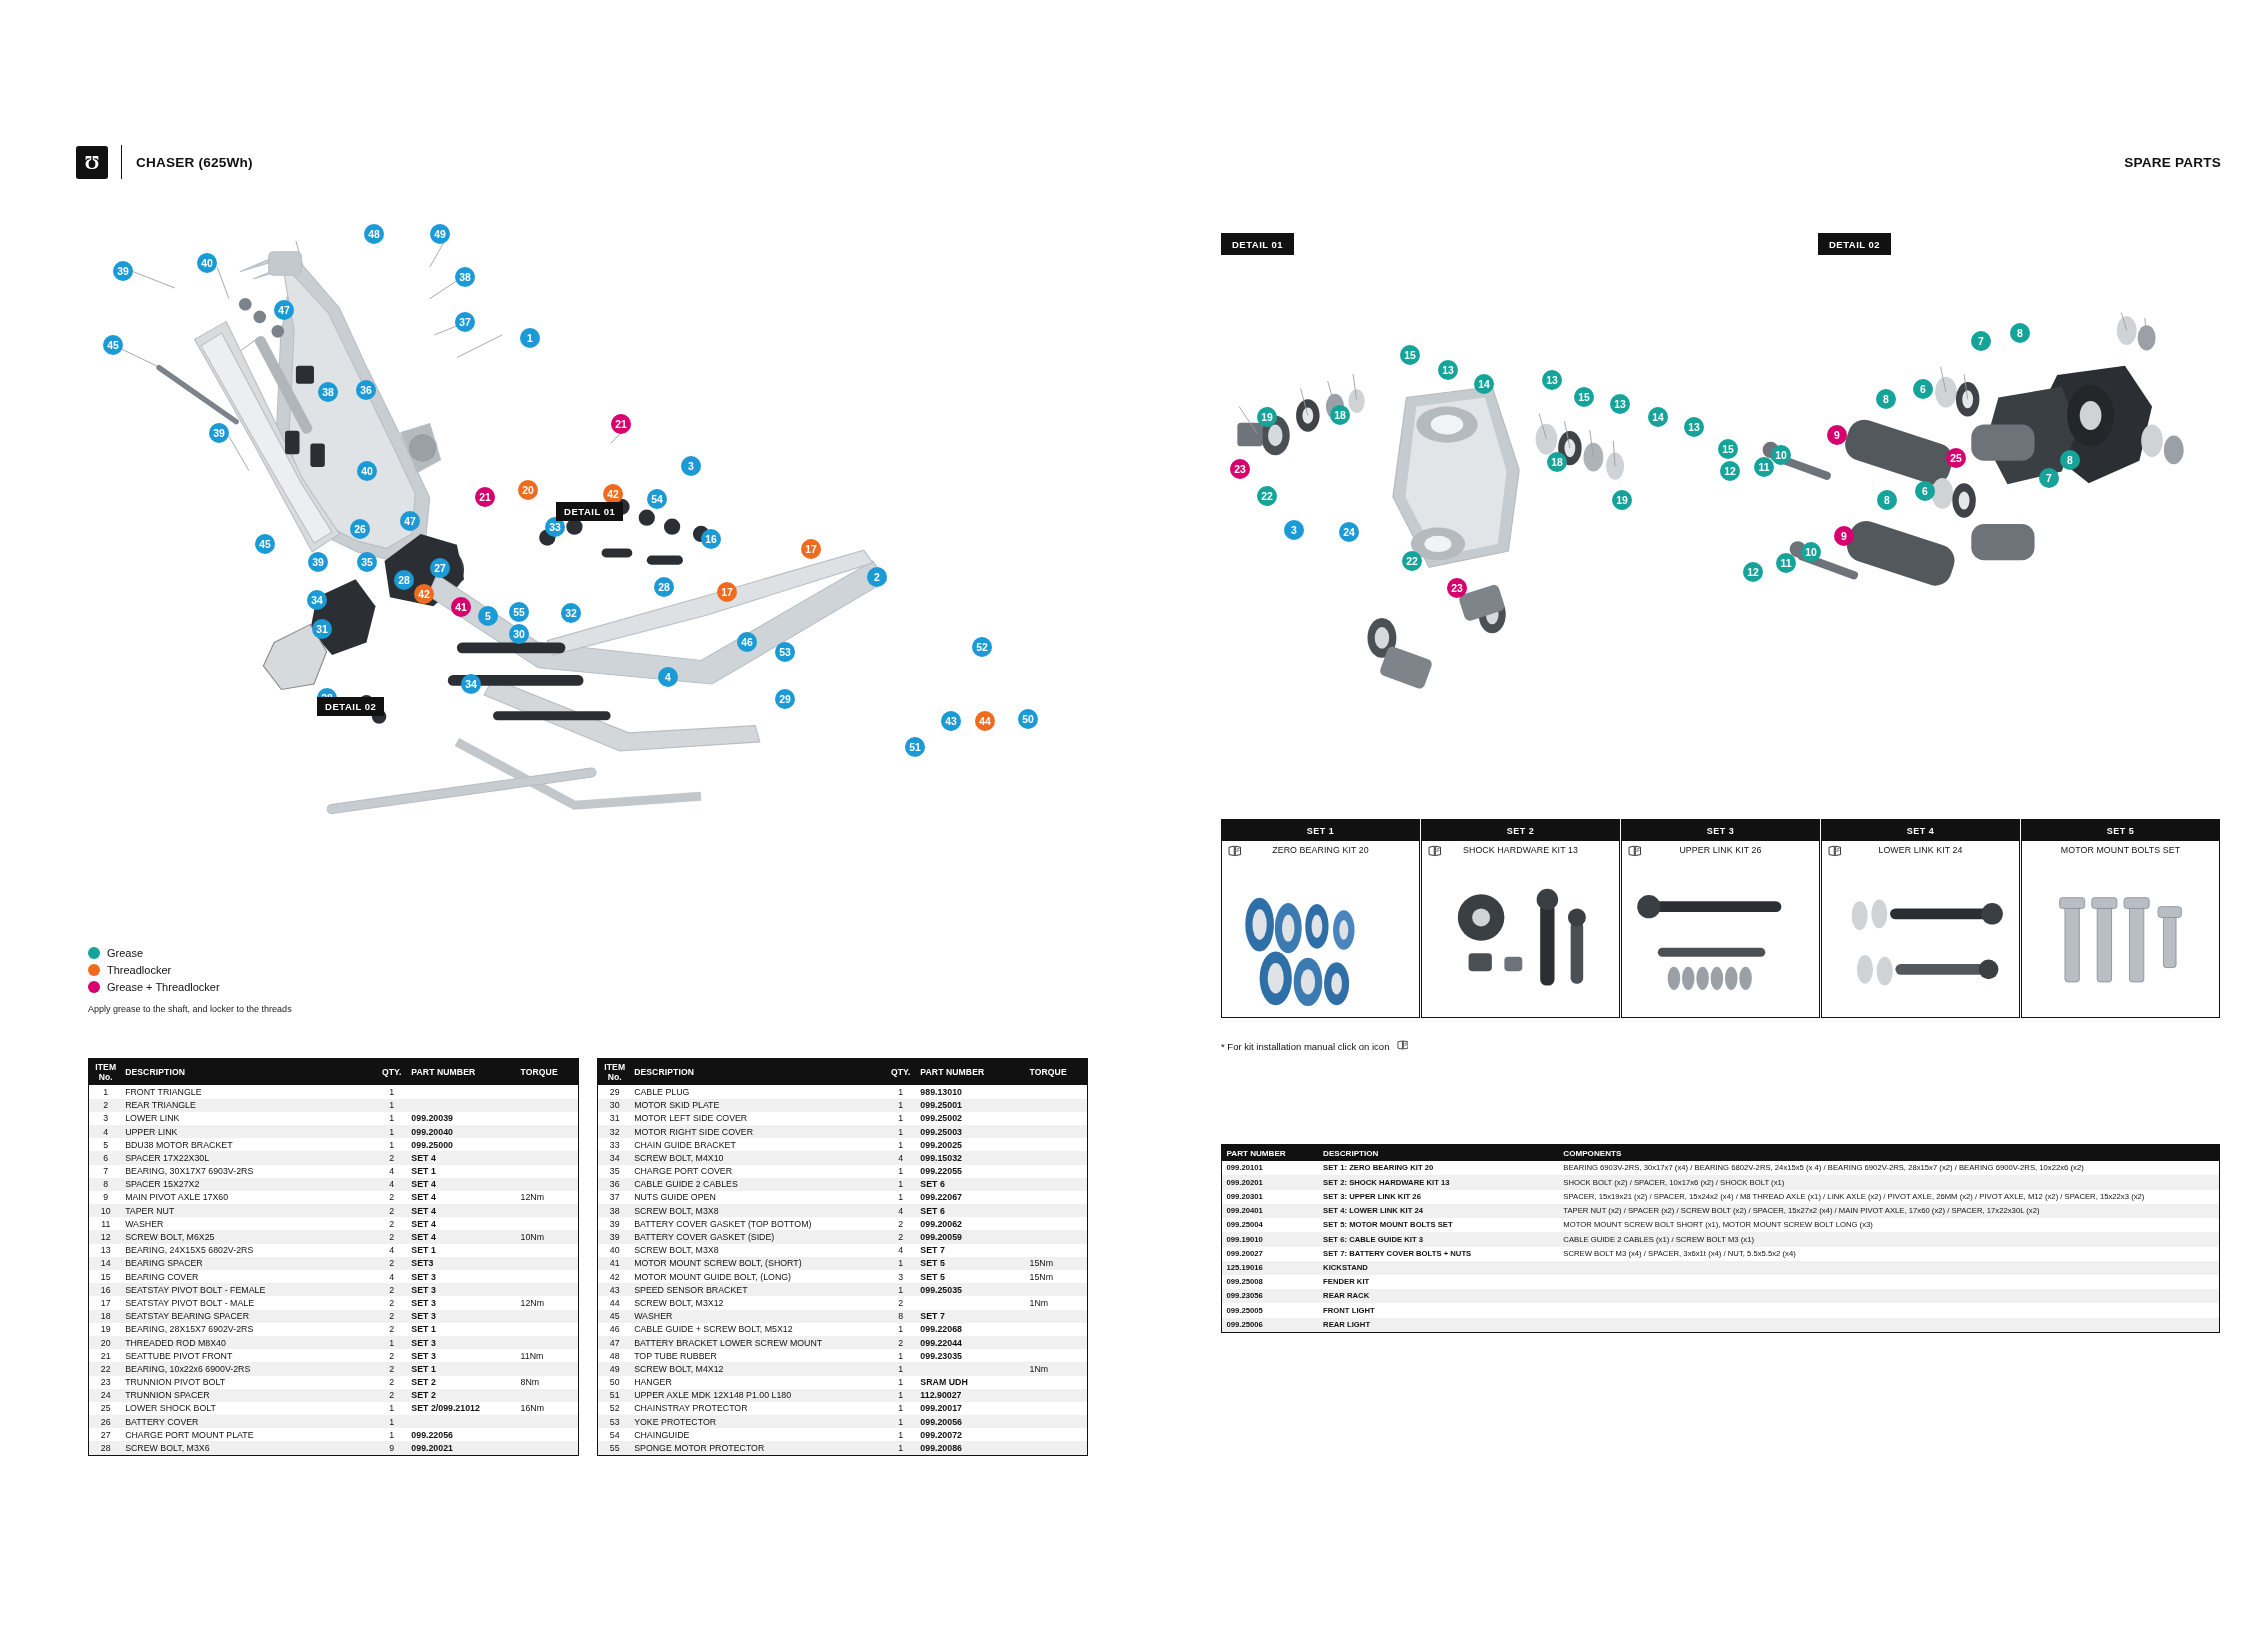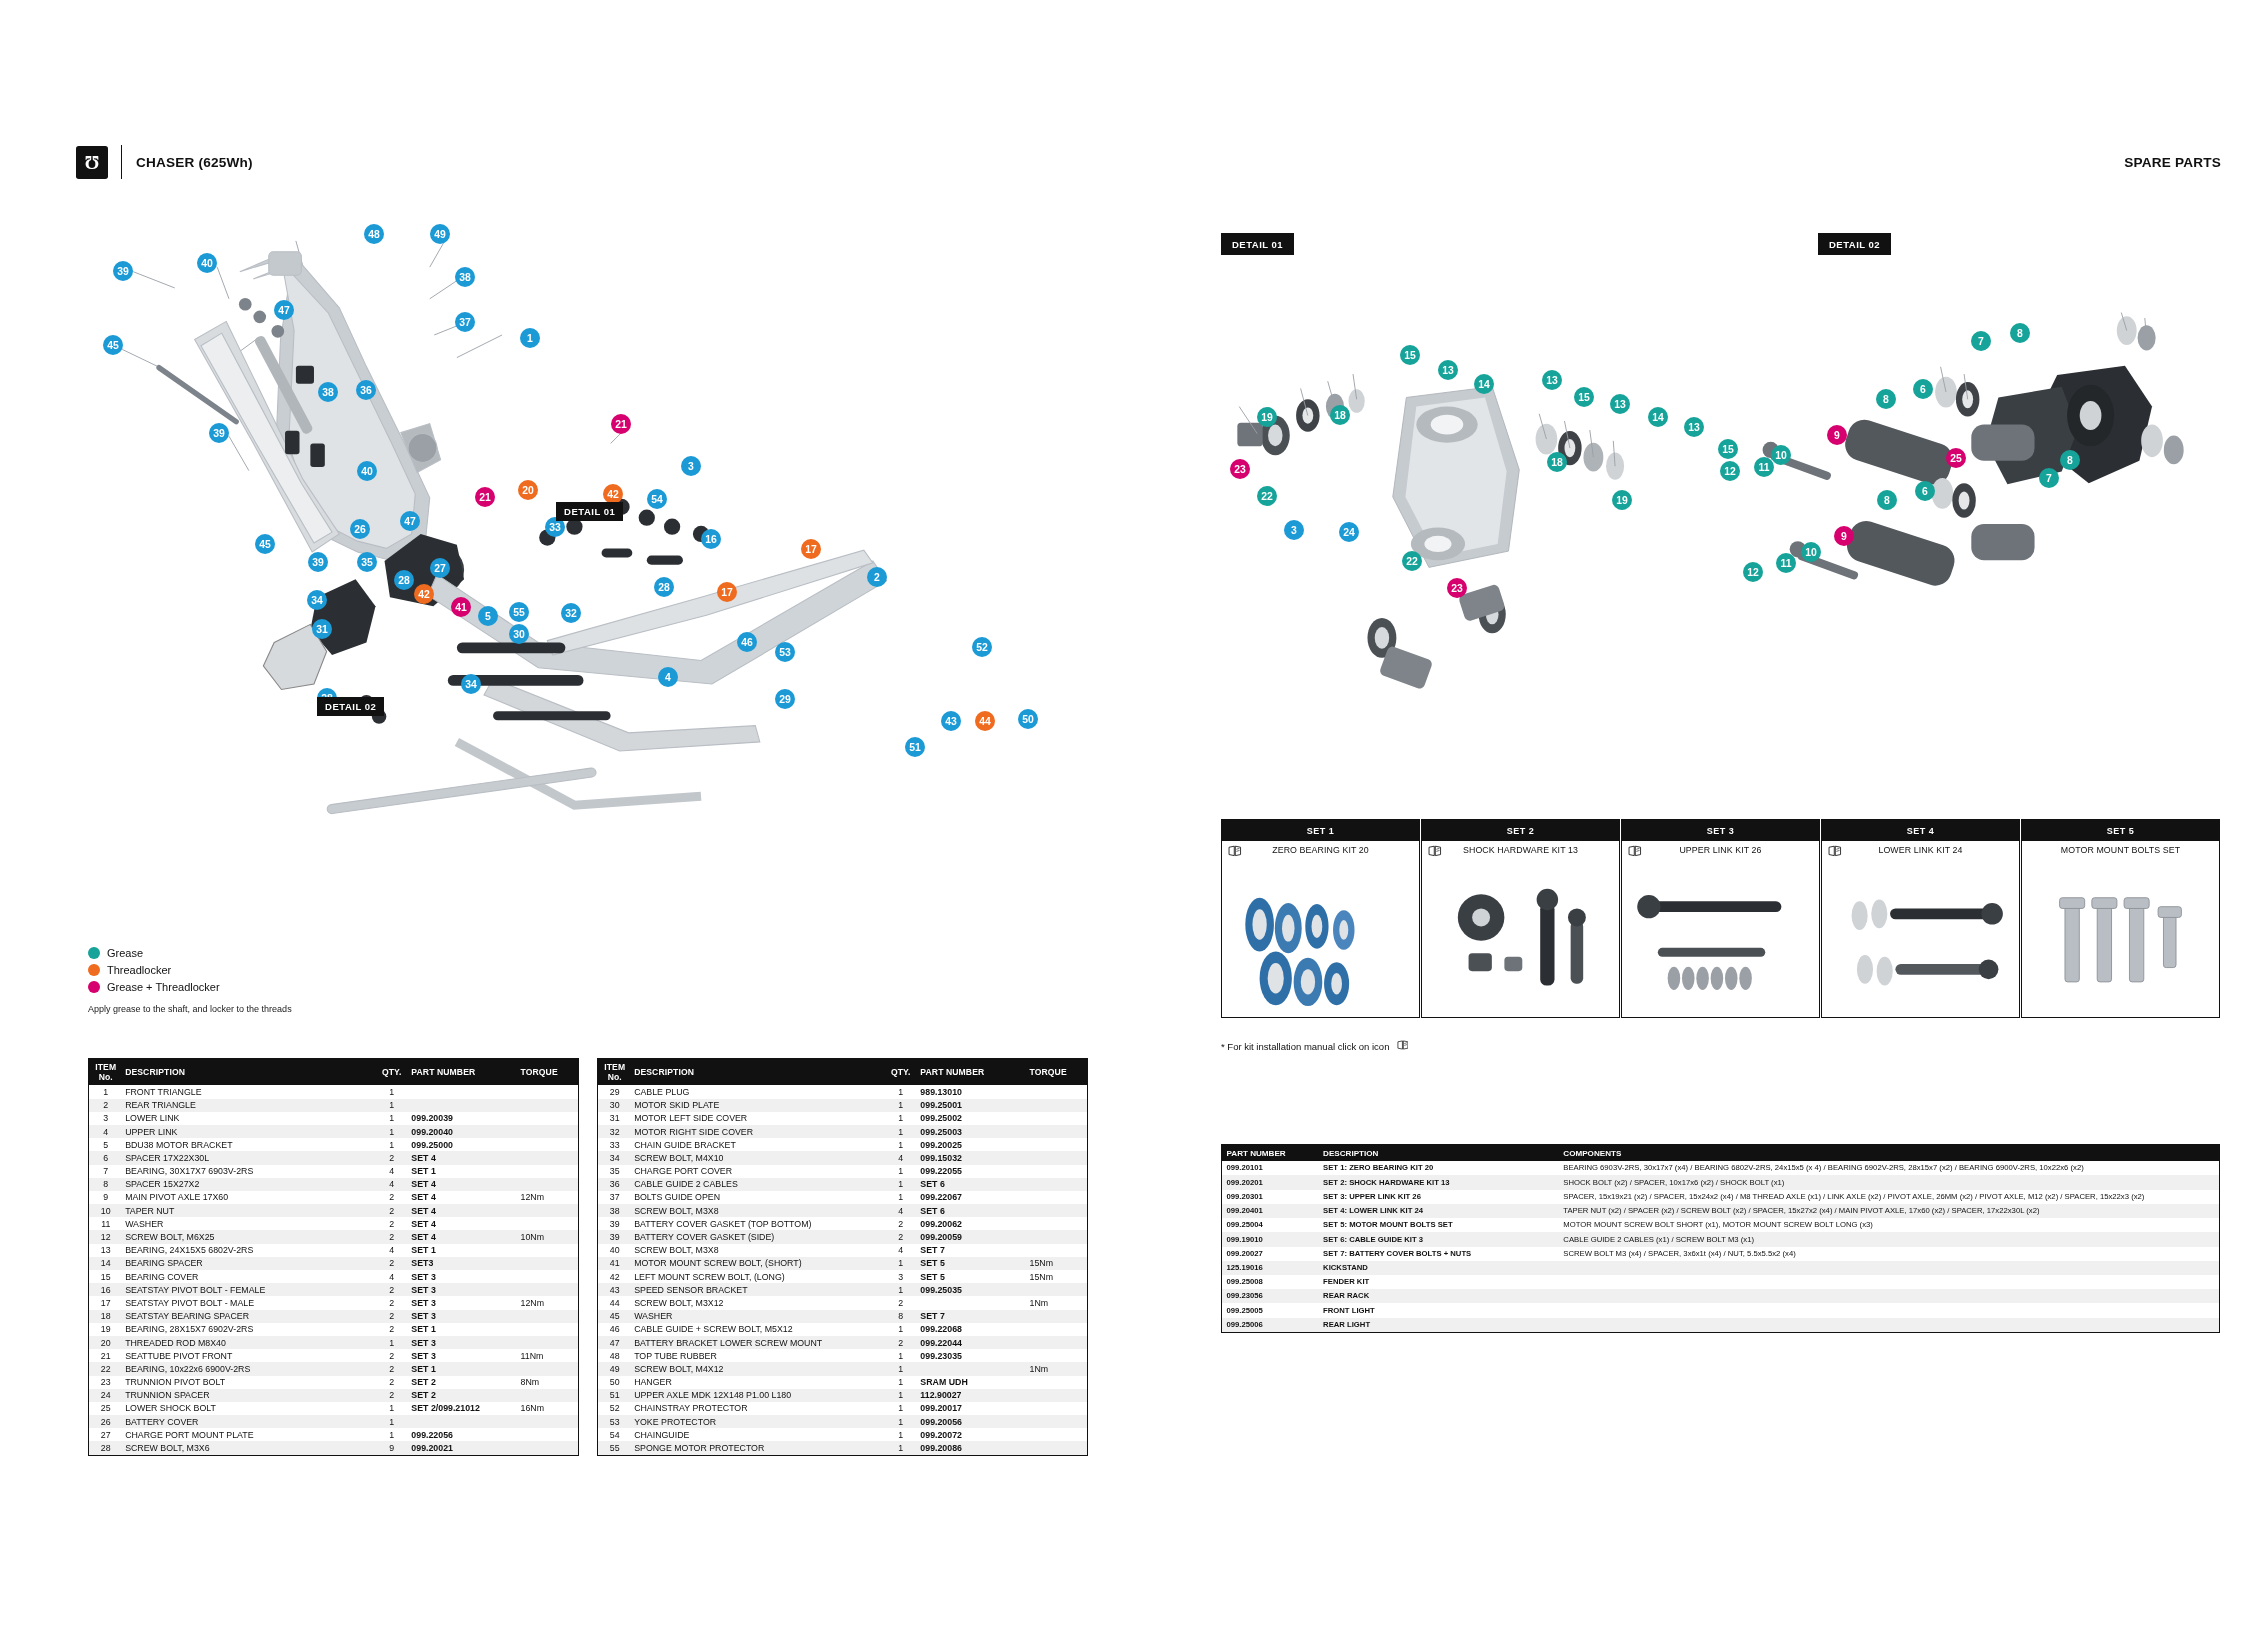--- a/index.html
+++ b/index.html
@@ -547,21 +547,21 @@
         </tr>
         <tr class="alt">
           <td class="col-item">36</td>
           <td class="col-desc">CABLE GUIDE 2 CABLES</td>
           <td class="col-qty">1</td>
           <td class="col-pn">SET 6</td>
           <td class="col-tq"></td>
         </tr>
         <tr>
           <td class="col-item">37</td>
-          <td class="col-desc">BOLTS GUIDE OPEN</td>
+          <td class="col-desc">NUTS GUIDE OPEN</td>
           <td class="col-qty">1</td>
           <td class="col-pn">099.22067</td>
           <td class="col-tq"></td>
         </tr>
         <tr class="alt">
           <td class="col-item">38</td>
           <td class="col-desc">SCREW BOLT, M3X8</td>
           <td class="col-qty">4</td>
           <td class="col-pn">SET 6</td>
           <td class="col-tq"></td>
@@ -589,21 +589,21 @@
         </tr>
         <tr class="alt">
           <td class="col-item">41</td>
           <td class="col-desc">MOTOR MOUNT SCREW BOLT,  (SHORT)</td>
           <td class="col-qty">1</td>
           <td class="col-pn">SET 5</td>
           <td class="col-tq">15Nm</td>
         </tr>
         <tr>
           <td class="col-item">42</td>
-          <td class="col-desc">LEFT MOUNT SCREW BOLT,  (LONG)</td>
+          <td class="col-desc">MOTOR MOUNT GUIDE BOLT,  (LONG)</td>
           <td class="col-qty">3</td>
           <td class="col-pn">SET 5</td>
           <td class="col-tq">15Nm</td>
         </tr>
         <tr class="alt">
           <td class="col-item">43</td>
           <td class="col-desc">SPEED SENSOR BRACKET</td>
           <td class="col-qty">1</td>
           <td class="col-pn">099.25035</td>
           <td class="col-tq"></td>

